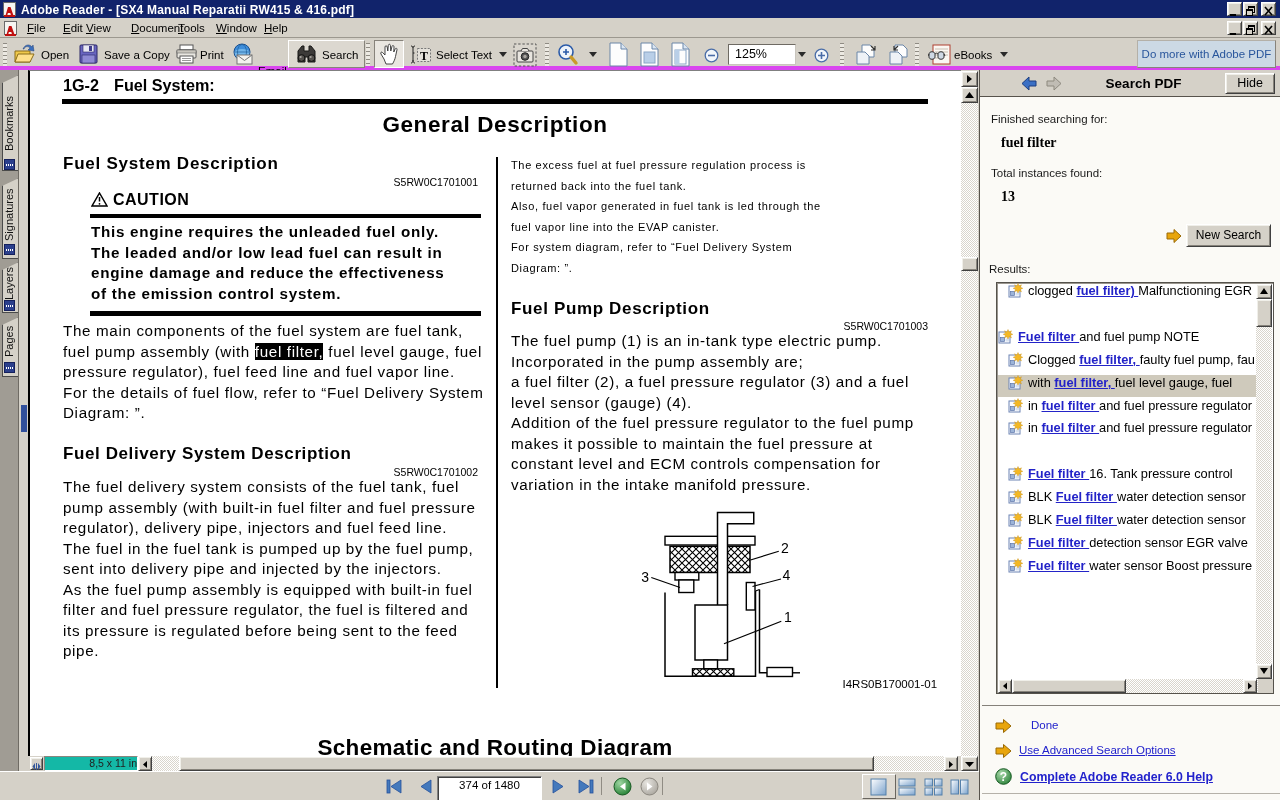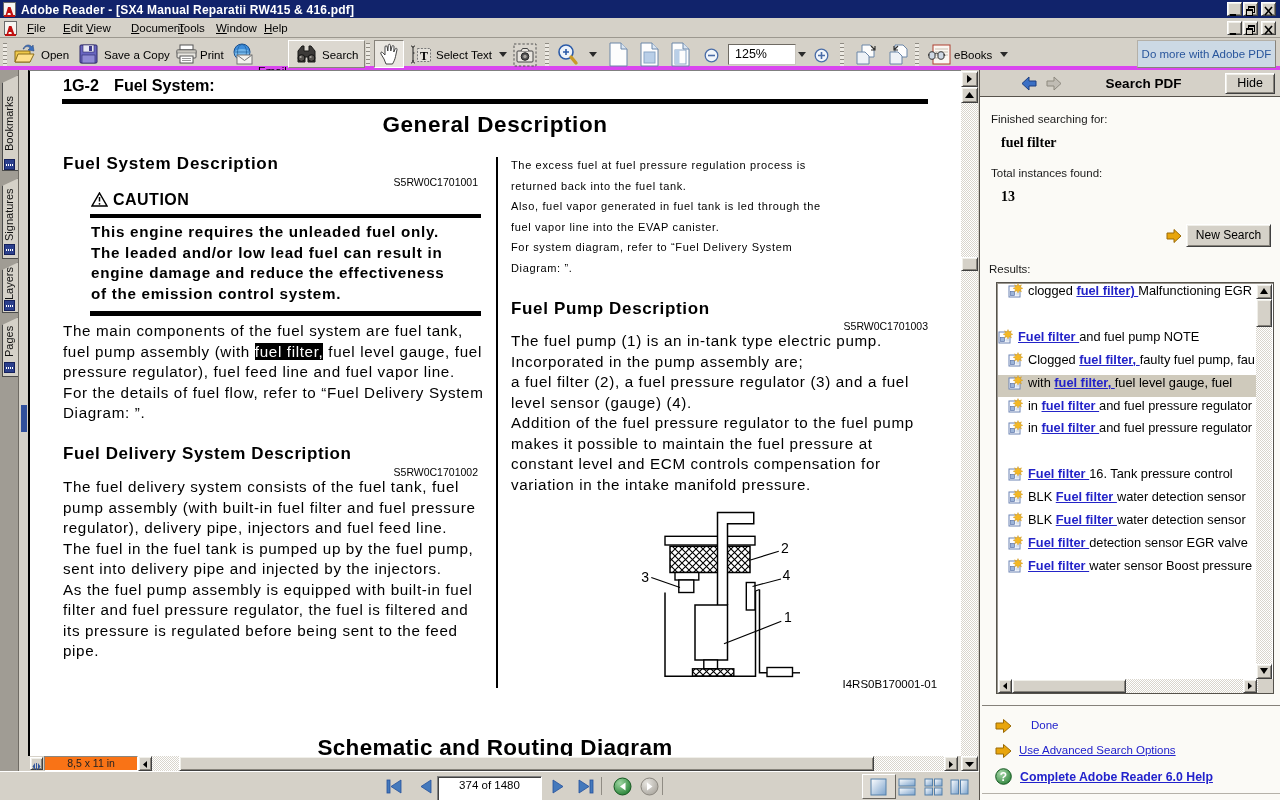--- a/index.html
+++ b/index.html
@@ -295,21 +295,21 @@
 <div class="abs r3d" style="left:961px;top:87px;width:17px;height:16px;"><svg width="15" height="14">
       <path d="M7.5 4 L12 10 L3 10 Z" fill="#000"></path>
     </svg></div>
 <div class="abs r3d" style="left:961px;top:257px;width:17px;height:14px;"></div>
 
 <div class="abs" style="left:28px;top:756px;width:933px;height:15px;background:#d5d1c8;">
   <div class="abs r3d" style="left:2px;top:1px;width:13px;height:13px;"><svg width="11" height="11">
         <path d="M4 2 L1.5 5.5 L4 9 Z M7 2 L9.5 5.5 L7 9 Z" fill="#35589c"></path>
         <rect x="5" y="2" width="1" height="7" fill="#35589c"></rect>
       </svg></div>
-  <div class="abs" style="left:16px;top:0;width:94px;height:15px;background:#f97316;border:1px solid;border-color:#8a867e #fff #fff #8a867e;font-size:10.5px;text-align:center;line-height:13px;color:#222;">8,5 x 11 in</div>
+  <div class="abs" style="left:16px;top:0;width:94px;height:15px;background:#14b8a6;border:1px solid;border-color:#8a867e #fff #fff #8a867e;font-size:10.5px;text-align:right;line-height:13px;color:#222;">8,5 x 11 in</div>
   <div class="abs r3d" style="left:110px;top:0;width:14px;height:15px;"><svg width="12" height="13">
         <path d="M8 3 L4 6.5 L8 10 Z" fill="#000"></path>
       </svg></div>
   <div class="abs check" style="left:124px;top:0;width:792px;height:15px;"></div>
   <div class="abs r3d" style="left:151px;top:0;width:695px;height:15px;"></div>
   <div class="abs r3d" style="left:916px;top:0;width:14px;height:15px;"><svg width="12" height="13">
         <path d="M4 3 L8 6.5 L4 10 Z" fill="#000"></path>
       </svg></div>
 </div>
 <div class="abs" style="left:961px;top:756px;width:17px;height:15px;background:#d5d1c8;"></div>

